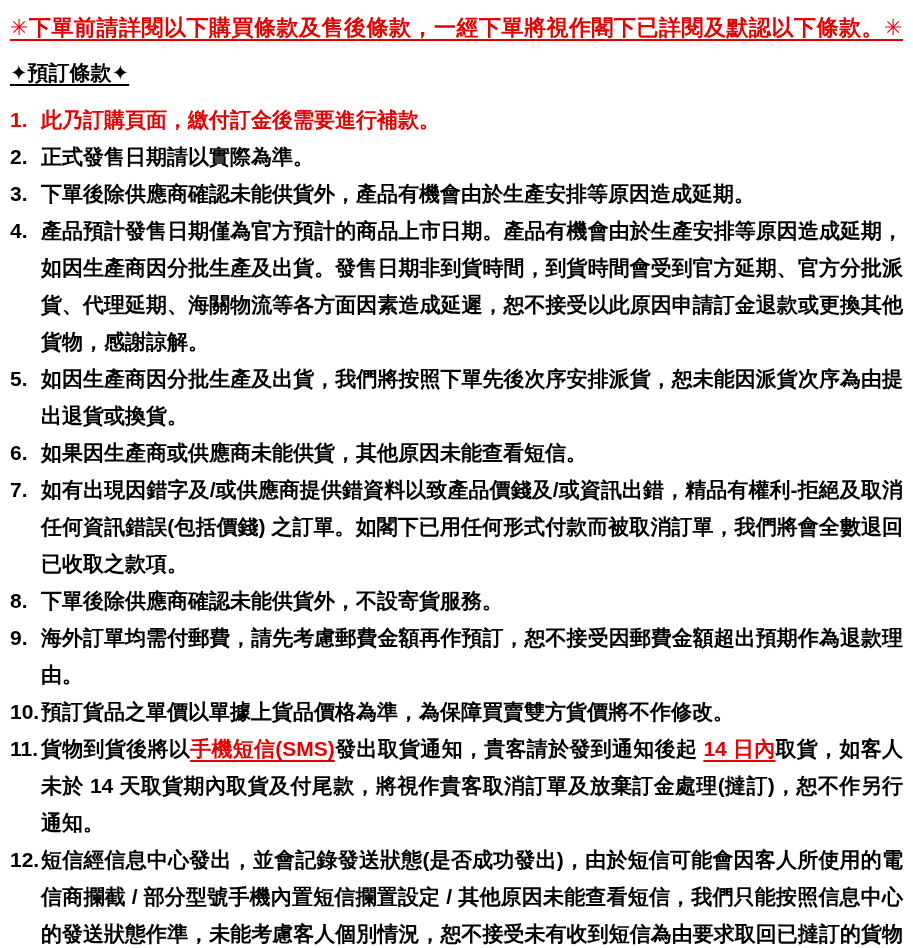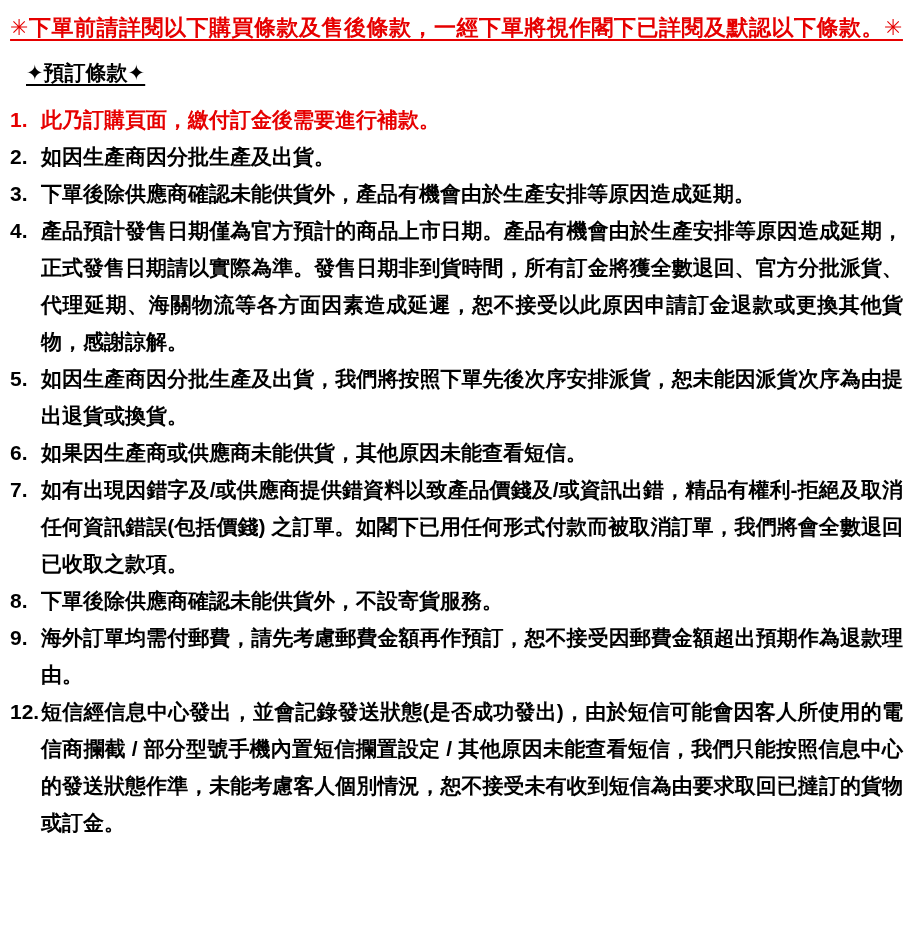--- a/index.html
+++ b/index.html
@@ -19,21 +19,21 @@
     margin:0 0 15px 0;
     font-size:22px;line-height:30px;
     color:var(--red);
     text-decoration:underline;
     text-underline-offset:4px;
     font-weight:700;
     letter-spacing:0.5px;
     text-align:center;
   }
   .section-title{
-    margin:0 0 13px 16px;
+    margin:0 0 13px 0;
     font-size:21px;line-height:30px;
     color:var(--ink);
     text-decoration:underline;
     text-underline-offset:4px;
     font-weight:700;
   }
   .terms-list{margin:0;padding:0;}
   .term-item{
     display:flex;
     font-size:21px;
@@ -64,29 +64,29 @@
 
   <h2 class="section-title">✦預訂條款✦</h2>
 
   <div class="terms-list" id="terms-list">
       <div class="term-item red">
         <span class="num">1.</span>
         <span class="body"><span>此乃訂購頁面，繳付訂金後需要進行補款。</span></span>
       </div>
       <div class="term-item">
         <span class="num">2.</span>
-        <span class="body"><span>如因生產商因分批生產及出貨。</span></span>
+        <span class="body"><span>正式發售日期請以實際為準。</span></span>
       </div>
       <div class="term-item">
         <span class="num">3.</span>
         <span class="body"><span>下單後除供應商確認未能供貨外，產品有機會由於生產安排等原因造成延期。</span></span>
       </div>
       <div class="term-item">
         <span class="num">4.</span>
-        <span class="body"><span>產品預計發售日期僅為官方預計的商品上市日期。產品有機會由於生產安排等原因造成延期，正式發售日期請以實際為準。發售日期非到貨時間，所有訂金將獲全數退回、官方分批派貨、代理延期、海關物流等各方面因素造成延遲，恕不接受以此原因申請訂金退款或更換其他貨物，感謝諒解。</span></span>
+        <span class="body"><span>產品預計發售日期僅為官方預計的商品上市日期。產品有機會由於生產安排等原因造成延期，如因生產商因分批生產及出貨。發售日期非到貨時間，到貨時間會受到官方延期、官方分批派貨、代理延期、海關物流等各方面因素造成延遲，恕不接受以此原因申請訂金退款或更換其他貨物，感謝諒解。</span></span>
       </div>
       <div class="term-item">
         <span class="num">5.</span>
         <span class="body"><span>如因生產商因分批生產及出貨，我們將按照下單先後次序安排派貨，恕未能因派貨次序為由提出退貨或換貨。</span></span>
       </div>
       <div class="term-item">
         <span class="num">6.</span>
         <span class="body"><span>如果因生產商或供應商未能供貨，其他原因未能查看短信。</span></span>
       </div>
       <div class="term-item">
@@ -95,18 +95,26 @@
       </div>
       <div class="term-item">
         <span class="num">8.</span>
         <span class="body"><span>下單後除供應商確認未能供貨外，不設寄貨服務。</span></span>
       </div>
       <div class="term-item">
         <span class="num">9.</span>
         <span class="body"><span>海外訂單均需付郵費，請先考慮郵費金額再作預訂，恕不接受因郵費金額超出預期作為退款理由。</span></span>
       </div>
       <div class="term-item">
+        <span class="num">10.</span>
+        <span class="body"><span>預訂貨品之單價以單據上貨品價格為準，為保障買賣雙方貨價將不作修改。</span></span>
+      </div>
+      <div class="term-item">
+        <span class="num">11.</span>
+        <span class="body"><span>貨物到貨後將以</span><span class="seg-red-underline">手機短信(SMS)</span><span>發出取貨通知，貴客請於發到通知後起 </span><span class="seg-red-underline">14 日內</span><span>取貨，如客人未於 14 天取貨期內取貨及付尾款，將視作貴客取消訂單及放棄訂金處理(撻訂)，恕不作另行通知。</span></span>
+      </div>
+      <div class="term-item">
         <span class="num">12.</span>
         <span class="body"><span>短信經信息中心發出，並會記錄發送狀態(是否成功發出)，由於短信可能會因客人所使用的電信商攔截 / 部分型號手機內置短信攔置設定 / 其他原因未能查看短信，我們只能按照信息中心的發送狀態作準，未能考慮客人個別情況，恕不接受未有收到短信為由要求取回已撻訂的貨物或訂金。</span></span>
       </div>
     </div>
 
 </div>
 
 </body></html>

